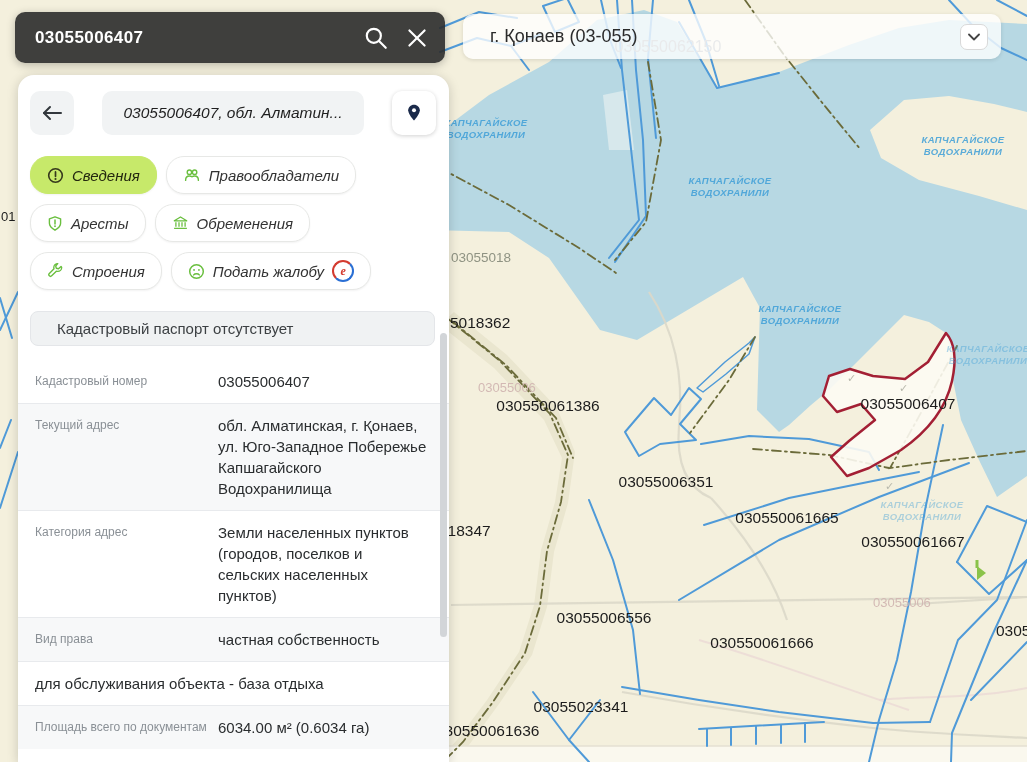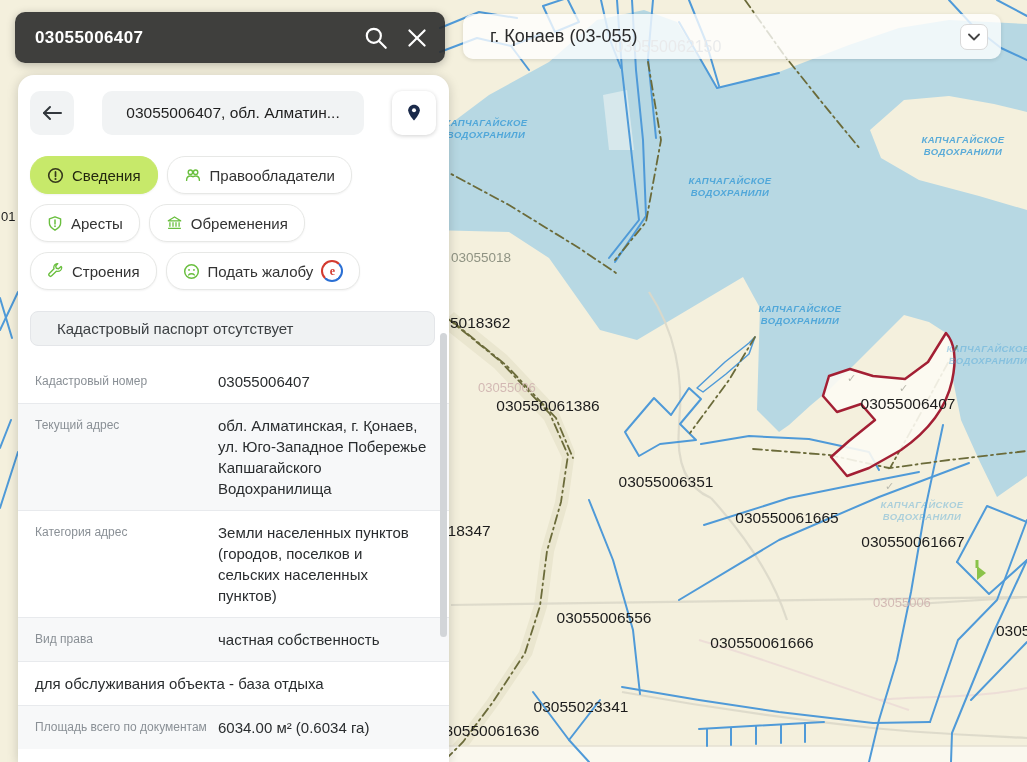--- a/index.html
+++ b/index.html
@@ -46,31 +46,31 @@
   #region .rg-btn{
     width:26px;height:24px;margin-right:13px;background:#fff;border:1px solid #d9d9d9;
     border-radius:7px;display:flex;align-items:center;justify-content:center;cursor:pointer;flex:none;
   }
   
   #panel{
     position:absolute;left:18px;top:75px;width:431px;height:687px;z-index:3;
     background:#fff;border-radius:16px 16px 0 0;box-shadow:0 2px 12px rgba(0,0,0,.18);
     overflow:hidden;
   }
-  .hdr{display:flex;align-items:center;margin:16px 13px 0 12px;gap:28px;}
+  .hdr{display:flex;align-items:center;margin:16px 13px 0 12px;gap:28px;font-style:italic;}
   .sq-btn{width:44px;height:44px;border-radius:10px;background:#f1f3f4;border:none;
     display:flex;align-items:center;justify-content:center;cursor:pointer;flex:none;}
   .sq-btn.white{background:#fff;box-shadow:0 1px 4px rgba(0,0,0,.18);}
   .title-field{flex:1;height:44px;background:#f1f3f4;border-radius:10px;display:flex;
     align-items:center;justify-content:center;font-size:15.5px;color:#1f1f1f;cursor:text;
     white-space:nowrap;overflow:hidden;}
   #chips{display:flex;flex-wrap:wrap;gap:10px 9px;margin:21px 14px 0 12px;}
   .chip{display:inline-flex;align-items:center;gap:8px;height:36px;padding:0 16px;
     border-radius:18px;background:#fff;border:1px solid #e7e8e6;box-shadow:0 1px 2px rgba(0,0,0,.05);
-    font-size:15px;color:#333;cursor:pointer;white-space:nowrap;}
+    font-size:15px;color:#333;cursor:pointer;white-space:nowrap;font-style:italic;}
   .chip.active{background:#c7e96a;border-color:#c7e96a;color:#23270f;}
   .chip svg{flex:none;}
   .eo{width:18px;height:18px;border-radius:50%;border:2px solid #d33a2f;border-right-color:#2a6fd4;
     border-bottom-color:#2a6fd4;display:flex;align-items:center;justify-content:center;
     font-size:12px;font-weight:bold;color:#d33a2f;font-family:"Liberation Serif",serif;}
   .notice{margin:21px 14px 0 12px;background:#f0f2f3;border:1px solid #e4e6e9;border-radius:8px;
     padding:8px 26px;font-size:15px;color:#3c4043;}
   #details{margin-top:14px;}
   .drow{display:flex;padding:11px 22px 11px 17px;border-top:1px solid #e8eaed;line-height:21px;}
   .drow:first-child{border-top:none;}

